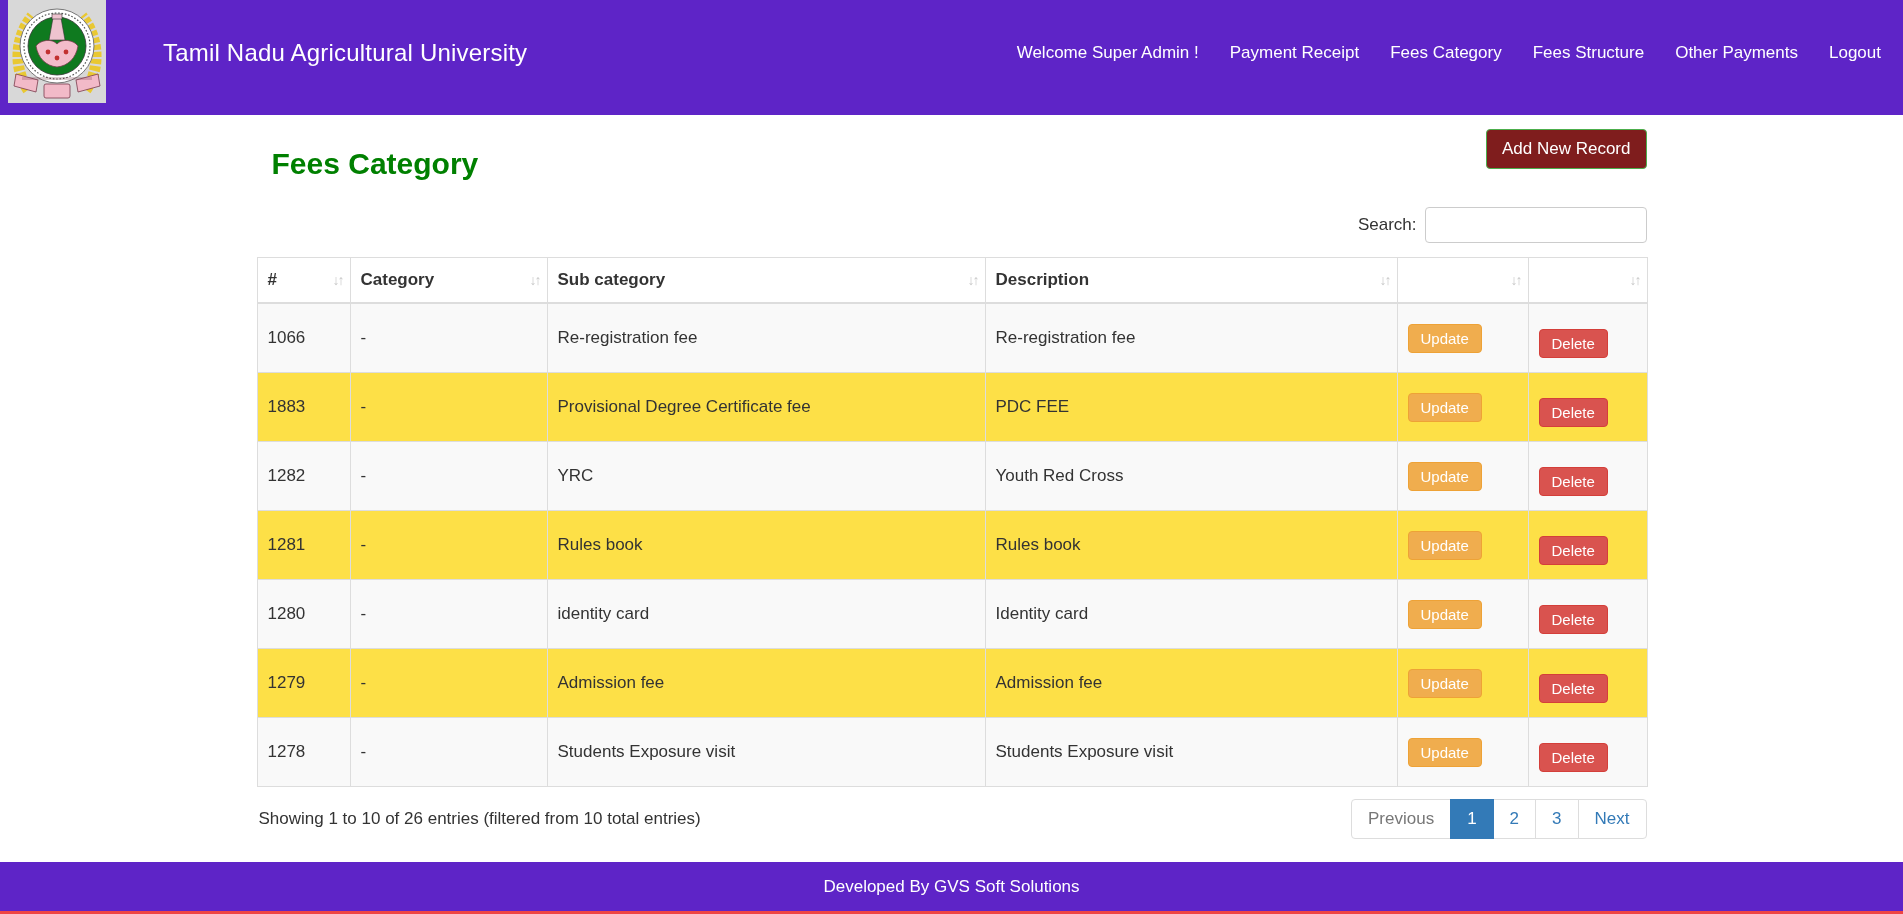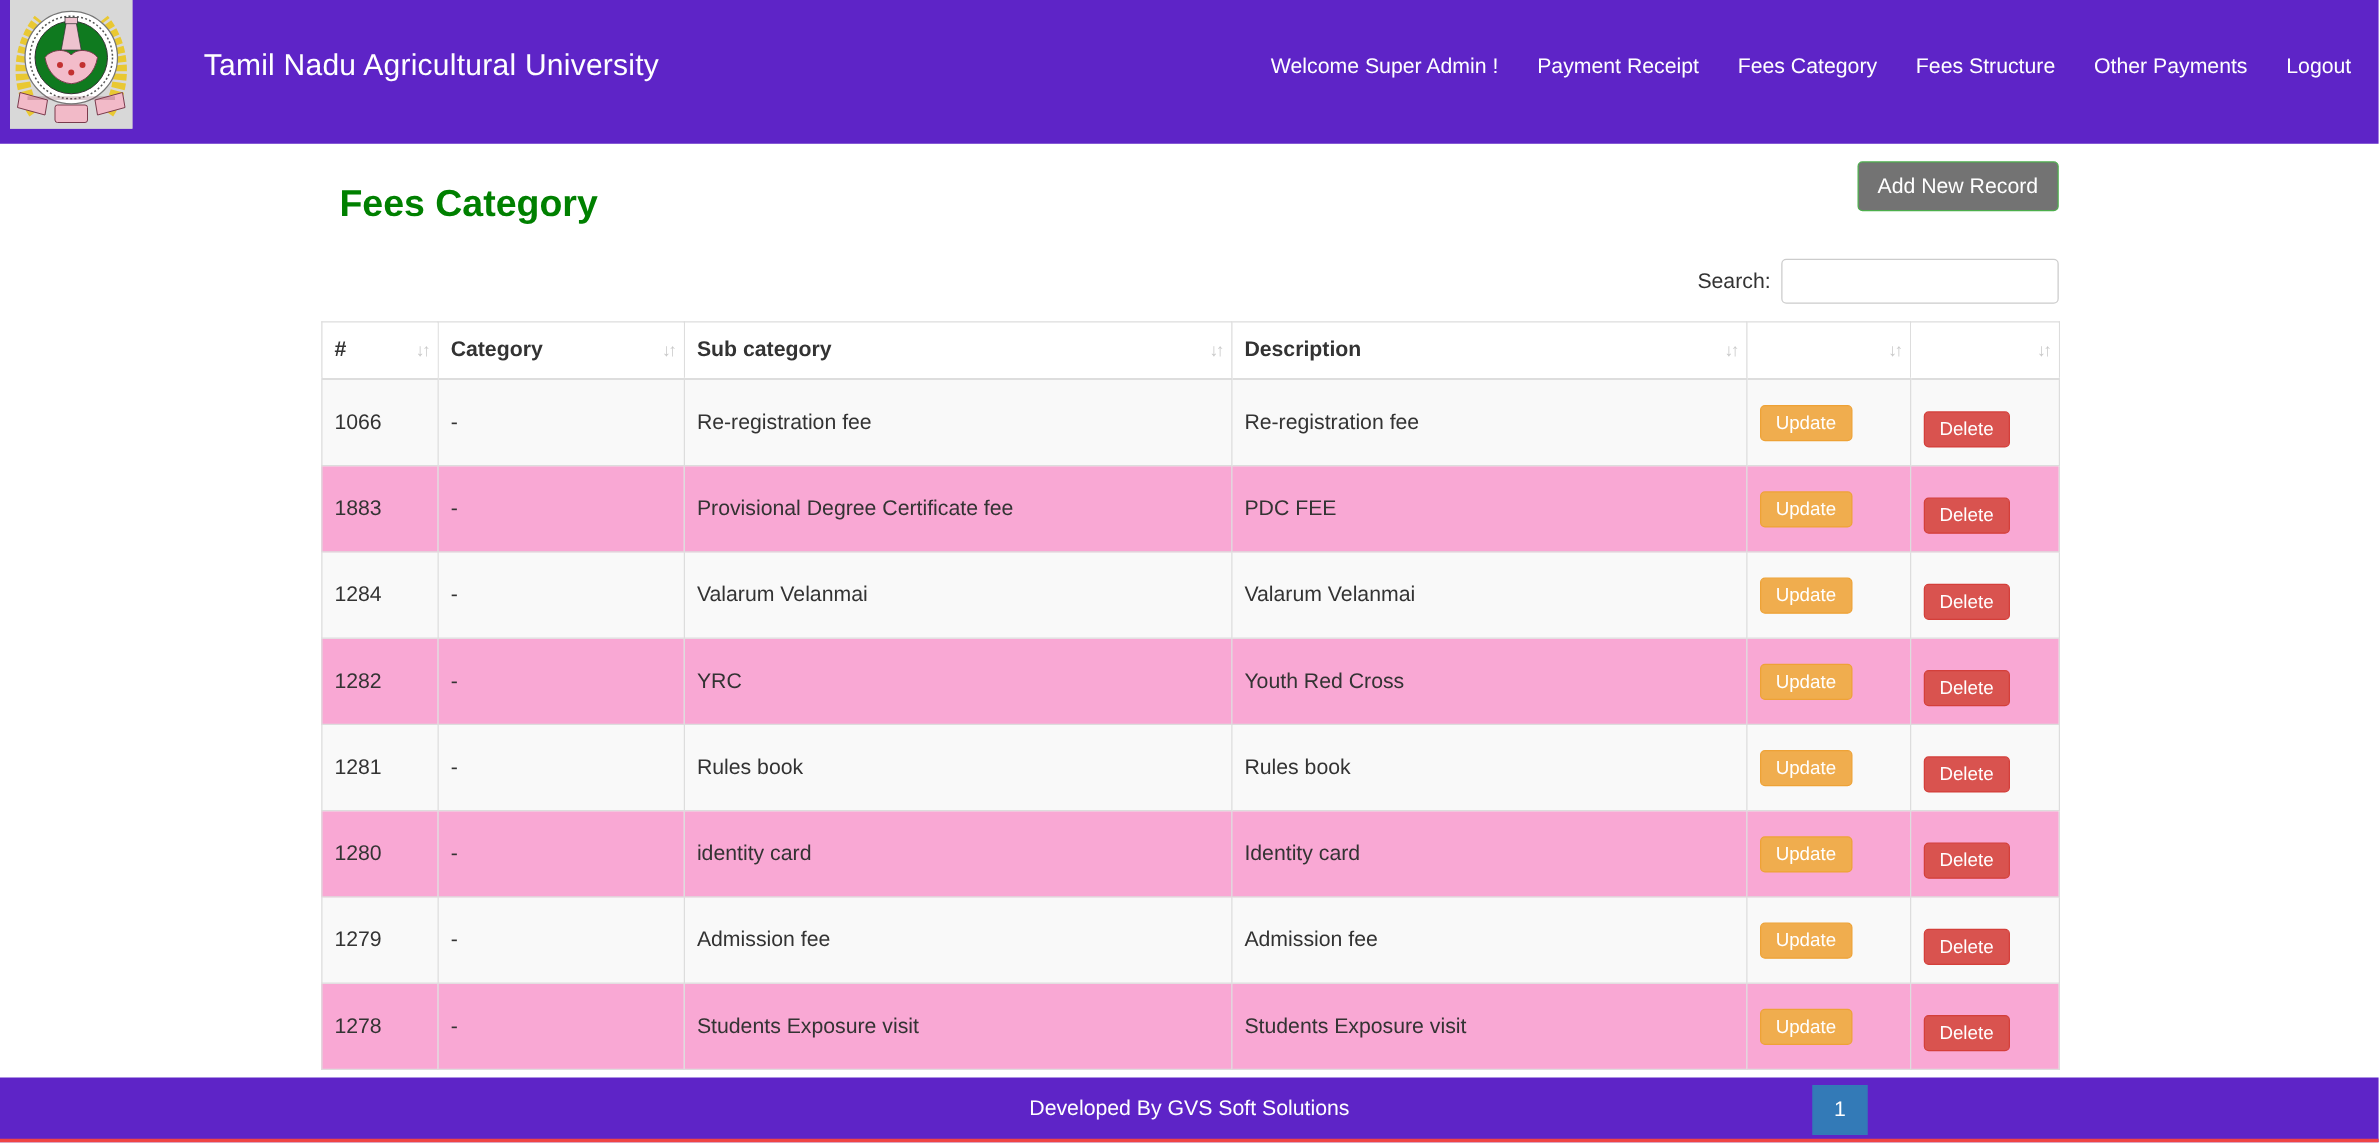--- a/index.html
+++ b/index.html
@@ -20,42 +20,42 @@
     background:#d8d8d8; z-index:5;
   }
   .brand { color:#fff; font-size:24px; font-weight:400; letter-spacing:.2px; }
   .nav { margin-left:auto; display:flex; align-items:center; gap:31px; }
   .nav a { color:#fff; text-decoration:none; font-size:17px; white-space:nowrap; }
   
   .container { width:1390px; margin:0 auto; }
   .title-row { display:flex; justify-content:space-between; align-items:flex-start; margin-top:14px; }
   .page-title { color:#008000; font-size:30px; font-weight:bold; margin:18px 0 0 15px; }
   .btn-add {
-    background:#737373; border:1px solid #4cae4c; color:#fff;
+    background:#7f1d1d; border:1px solid #4cae4c; color:#fff;
     font-size:17px; padding:9px 15px; border-radius:4px; cursor:pointer;
     font-family:"Liberation Sans", sans-serif;
   }
   .search-row { display:flex; justify-content:flex-end; align-items:center; margin-top:26px; }
   .search-row label { font-size:17px; margin-right:8px; }
   .search-input {
     width:222px; height:36px; border:1px solid #ccc; border-radius:4px;
     font-size:17px; padding:6px 10px; font-family:"Liberation Sans", sans-serif;
   }
   
   table { border-collapse:collapse; width:1390px; margin-top:14px; table-layout:fixed; }
   col.c-id{width:93px} col.c-cat{width:197px} col.c-sub{width:438px}
   col.c-desc{width:412px} col.c-upd{width:131px} col.c-del{width:119px}
   th,td { border:1px solid #ddd; font-size:17px; text-align:left; }
   thead th {
     font-weight:bold; padding:12px 30px 12px 10px; position:relative;
     border-bottom-width:2px; cursor:pointer; background:#fff;
   }
   .sort { position:absolute; right:7px; top:50%; transform:translateY(-50%);
           color:#c9c9c9; font-size:14px; letter-spacing:-2px; }
-  td { padding:14px 10px; color:#333; background:#f9a8d4; }
+  td { padding:14px 10px; color:#333; background:#fde047; }
   tbody tr:nth-child(odd) td { background:#f9f9f9; }
   .btn-update, .btn-delete {
     color:#fff; font-size:15px; padding:5px 12px; border-radius:4px; cursor:pointer;
     font-family:"Liberation Sans", sans-serif;
   }
   .btn-update { background:#f0ad4e; border:1px solid #eea236; }
   .btn-delete { background:#d9534f; border:1px solid #d43f3a;margin-top:11px; }
   
   .foot-row { display:flex; justify-content:space-between; align-items:center; margin-top:12px; }
   .info { font-size:17px; margin-left:2px; }
@@ -178,32 +178,20 @@
       <td>Provisional Degree Certificate fee</td>
       <td>PDC FEE</td>
       <td>
         <button class="btn-update">Update</button>
       </td>
       <td>
         <button class="btn-delete">Delete</button>
       </td>
     </tr>
         <tr>
-      <td>1284</td>
-      <td>-</td>
-      <td>Valarum Velanmai</td>
-      <td>Valarum Velanmai</td>
-      <td>
-        <button class="btn-update">Update</button>
-      </td>
-      <td>
-        <button class="btn-delete">Delete</button>
-      </td>
-    </tr>
-        <tr>
       <td>1282</td>
       <td>-</td>
       <td>YRC</td>
       <td>Youth Red Cross</td>
       <td>
         <button class="btn-update">Update</button>
       </td>
       <td>
         <button class="btn-delete">Delete</button>
       </td>

